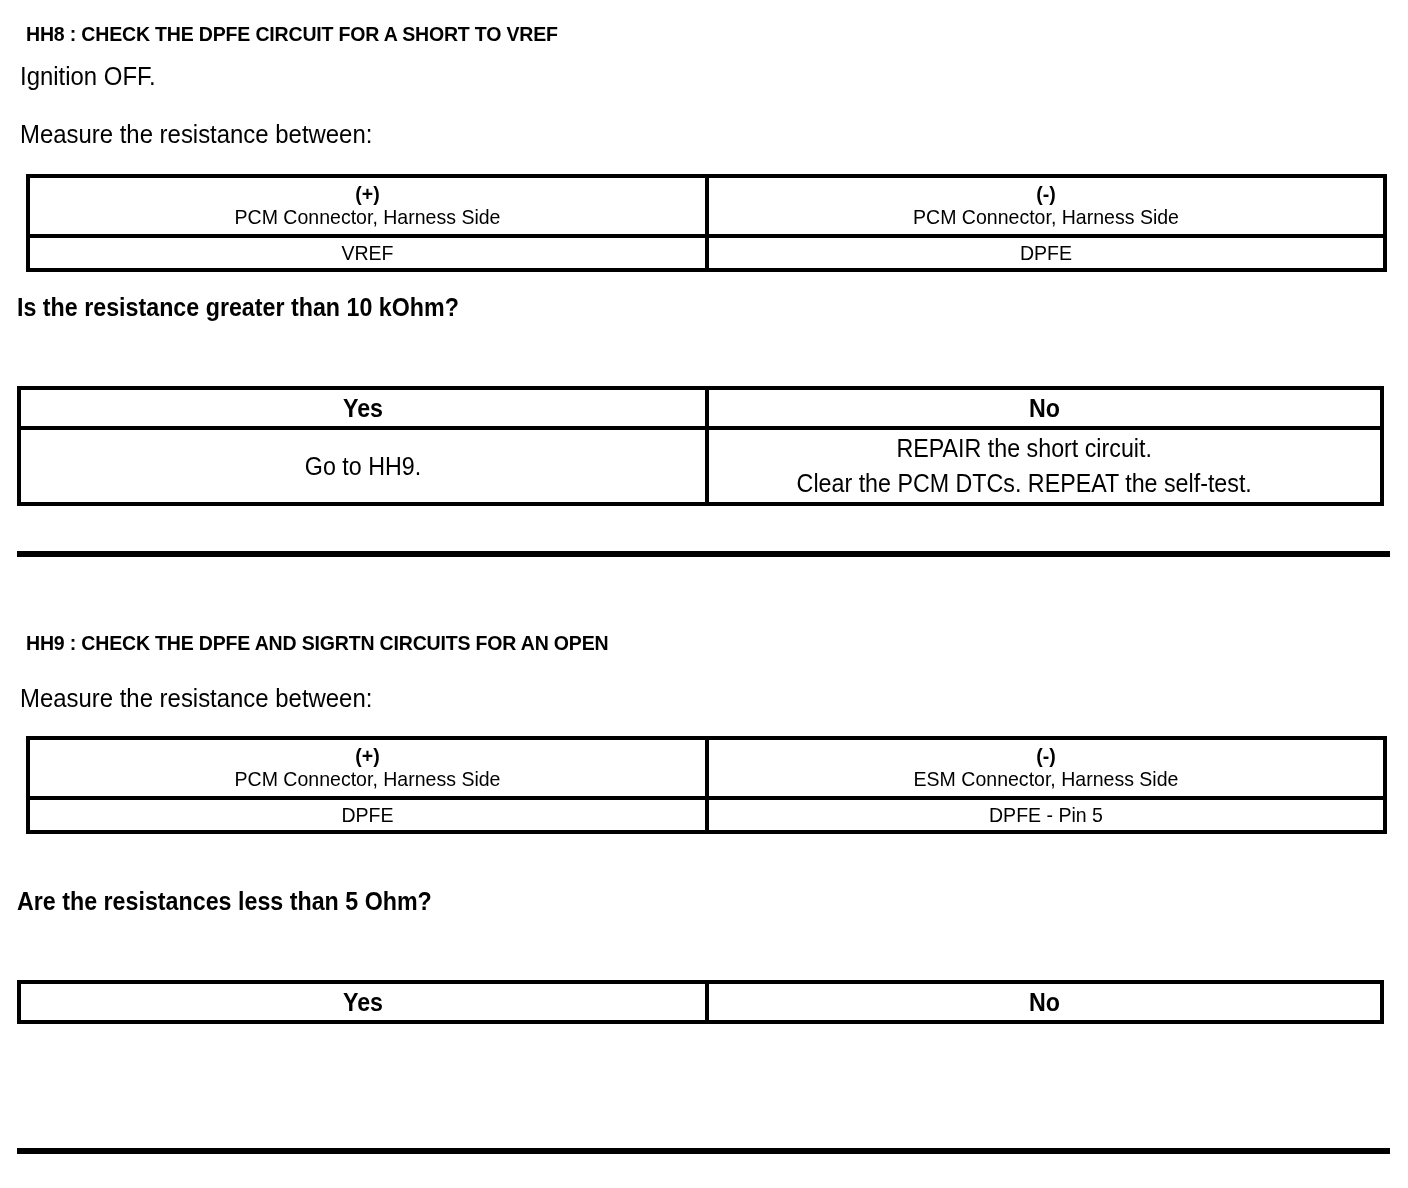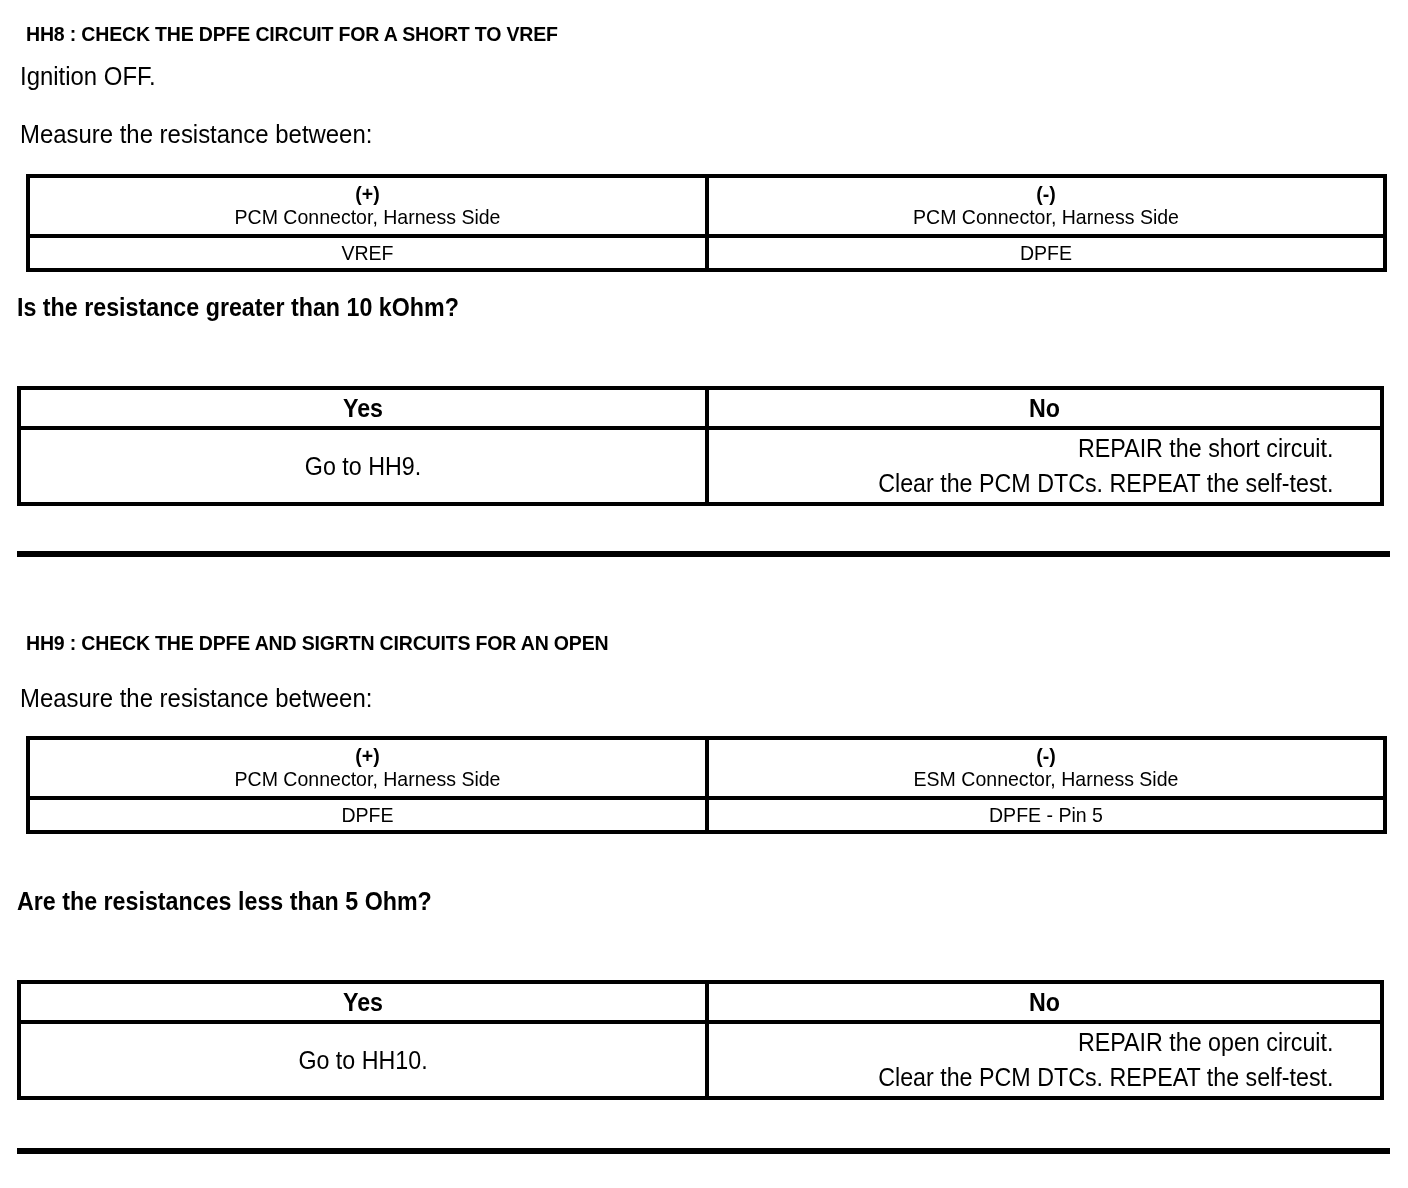--- a/index.html
+++ b/index.html
@@ -71,21 +71,21 @@
     background: #ffffff;
   }
   table.grid.heavy td {
     border: 4px solid #000000;
   }
 
   .cell-center {
     text-align: center;
   }
   .cell-left {
-    text-align: right;
+    text-align: center;
     padding-left: 6px !important;
     margin-left: 36px;
   }
 
   .t-small {
     font-family: "Liberation Sans", sans-serif;
     font-size: 21px;
     font-weight: normal;
     line-height: 1.18;
     transform: scaleX(0.93);
@@ -247,27 +247,18 @@
       </colgroup>
     <tbody>
       <tr>
         <td class="cell-center" style="height:36px;">
           <span class="t-med bold">Yes</span>
         </td>
         <td class="cell-center" style="height:36px;">
           <span class="t-med bold">No</span>
         </td>
       </tr>
-      <tr>
-        <td class="cell-center" style="height:72px;">
-          <span class="t-med">Go to HH10.</span>
-        </td>
-        <td class="cell-left" style="height:72px;">
-          <span class="t-action">REPAIR the open circuit.</span>
-          <span class="t-action">Clear the PCM DTCs. REPEAT the self-test.</span>
-        </td>
-      </tr>
     </tbody>
   </table>
 
   <div class="section-rule" style="left:17px; top:1148px; width:1373px;"></div>
 
 </div>
 
 </body></html>

